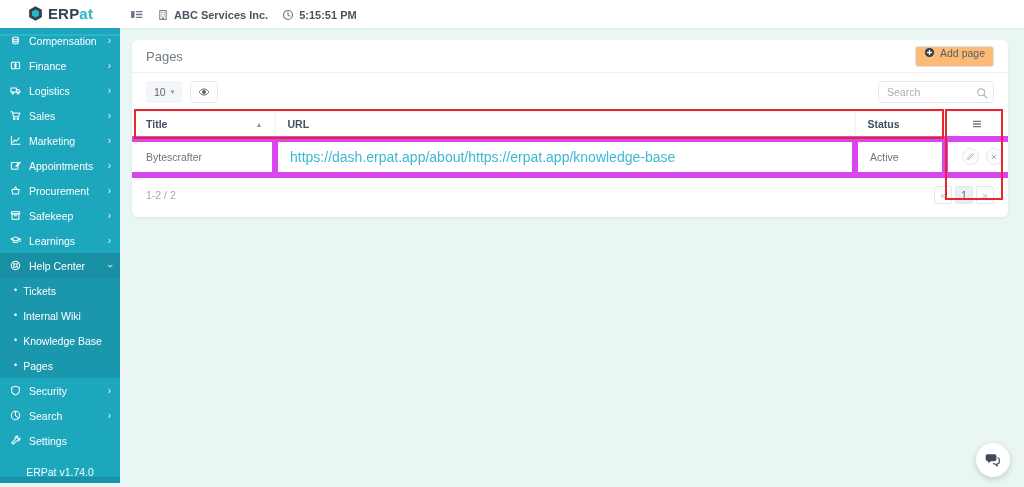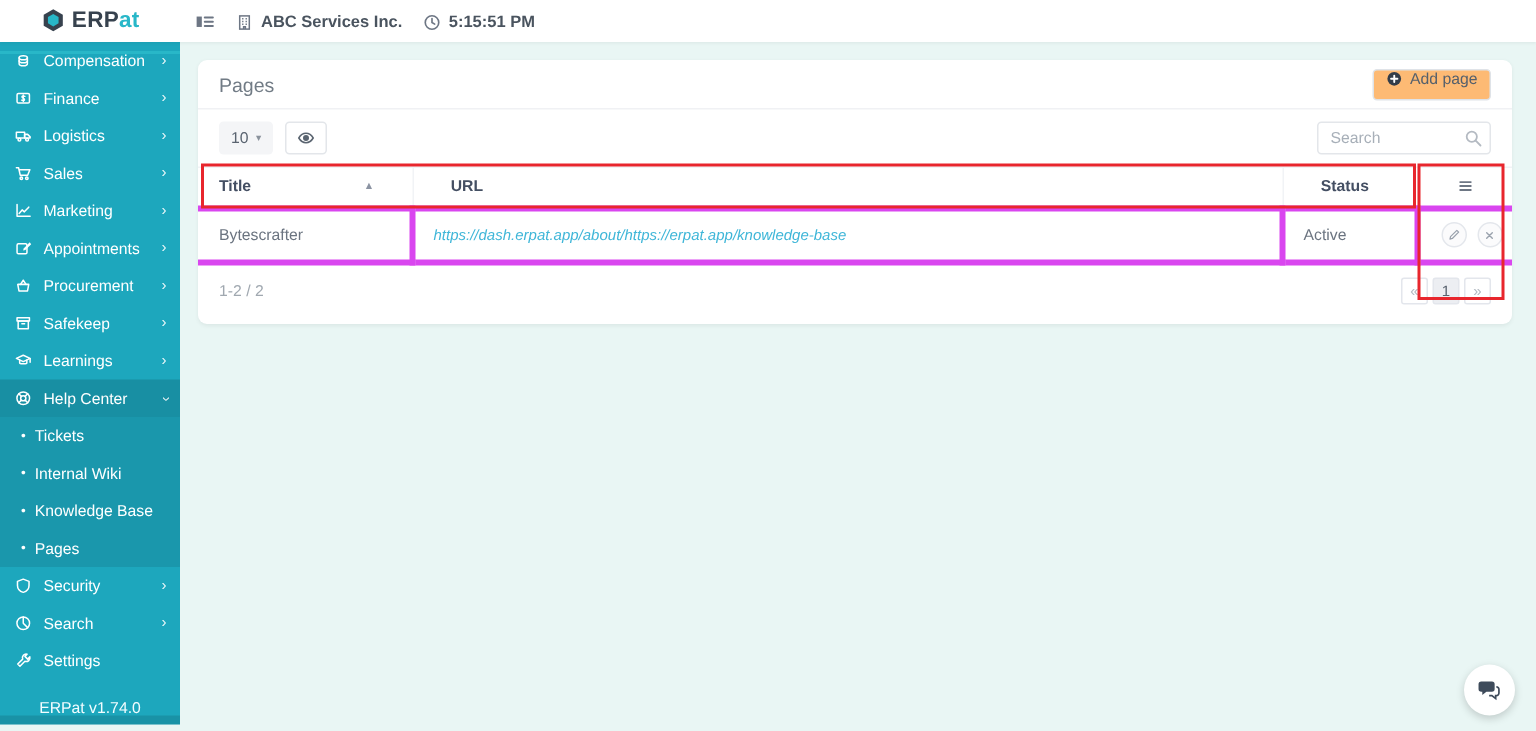--- a/index.html
+++ b/index.html
@@ -54,26 +54,26 @@
   .card-toolbar{display:flex;align-items:flex-end;gap:8px;padding:8px 14px;height:38px;}
   .pagesize{display:flex;align-items:center;gap:5px;height:22px;padding:0 8px;background:#f4f5f7;border-radius:3px;font-size:10.5px;color:#5a6470;cursor:pointer;}
   .pagesize .caret-down{font-size:7px;color:#8a929c;}
   .eye-btn{display:inline-flex;align-items:center;justify-content:center;width:28px;height:22px;background:#fff;border:1px solid #e3e6ea;border-radius:3px;color:#5a6470;cursor:pointer;}
   .search-wrap{margin-left:auto;position:relative;}
   .search-wrap input{width:116px;height:22px;border:1px solid #e3e6ea;border-radius:3px;padding:0 22px 0 8px;font-size:10.5px;color:#5a6470;font-family:inherit;outline:none;}
   .search-wrap input::placeholder{color:#a7afb8;}
   .search-wrap .mag{position:absolute;right:6px;top:4px;color:#b4bac2;pointer-events:none;}
 
   table{width:100%;border-collapse:collapse;table-layout:fixed;}
-  thead th{height:27px;font-size:10.5px;font-weight:bold;color:#444f63;text-align:left;padding:0 25px;border:1px solid #f1f3f6;cursor:pointer;}
-  tbody td{height:36px;font-size:10.5px;color:#6b7480;padding:0 12px;border:4px solid #d946ef;}
+  thead th{height:27px;font-size:10.5px;font-weight:bold;color:#444f63;text-align:left;padding:0 12px;border:1px solid #f1f3f6;cursor:pointer;}
+  tbody td{height:36px;font-size:10.5px;color:#6b7480;padding:0 12px;border:6px solid #d946ef;}
   th:first-child,td:first-child{border-left:none;padding-left:14px;}
   th:last-child,td:last-child{border-right:none;}
   .sort-caret{float:right;font-size:7px;color:#8b93a2;margin-top:3px;}
-  td a{color:var(--link);text-decoration:none;font-size:10px;font-style:italic;}
+  td a{color:var(--link);text-decoration:none;font-size:14px;}
   .th-menu{text-align:center;color:#6d7684;}
   .actions-cell{text-align:center;white-space:nowrap;}
   .row-btn{display:inline-flex;align-items:center;justify-content:center;width:17px;height:17px;border-radius:50%;border:1px solid #e4e7ec;background:#fbfbfc;color:#9aa2ad;cursor:pointer;margin:0 2px;}
 
   .card-footer{display:flex;justify-content:space-between;align-items:center;padding:10px 14px 14px;height:39px;}
   .range-text{font-size:10.5px;color:#a0a8b0;}
   .pager{display:flex;gap:3px;}
   .pager span{display:inline-flex;align-items:center;justify-content:center;min-width:18px;height:18px;border:1px solid #e3e6ec;border-radius:2px;background:#fff;font-size:10px;color:#b3bac2;cursor:pointer;}
   .pager .current{background:#eceef2;color:#5a6470;}
 

